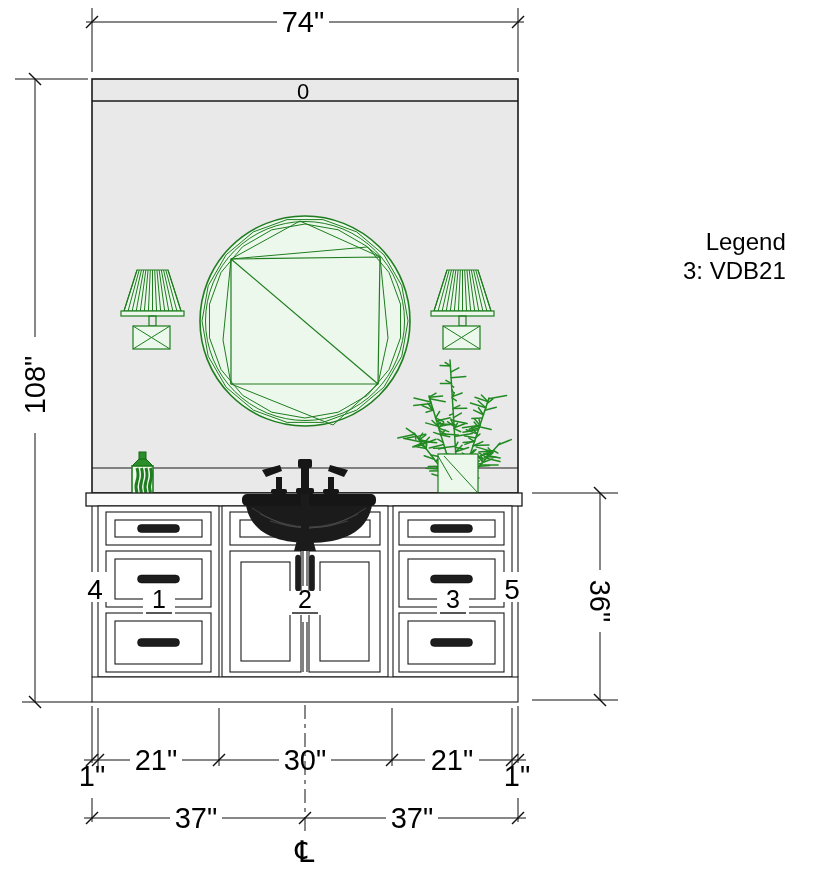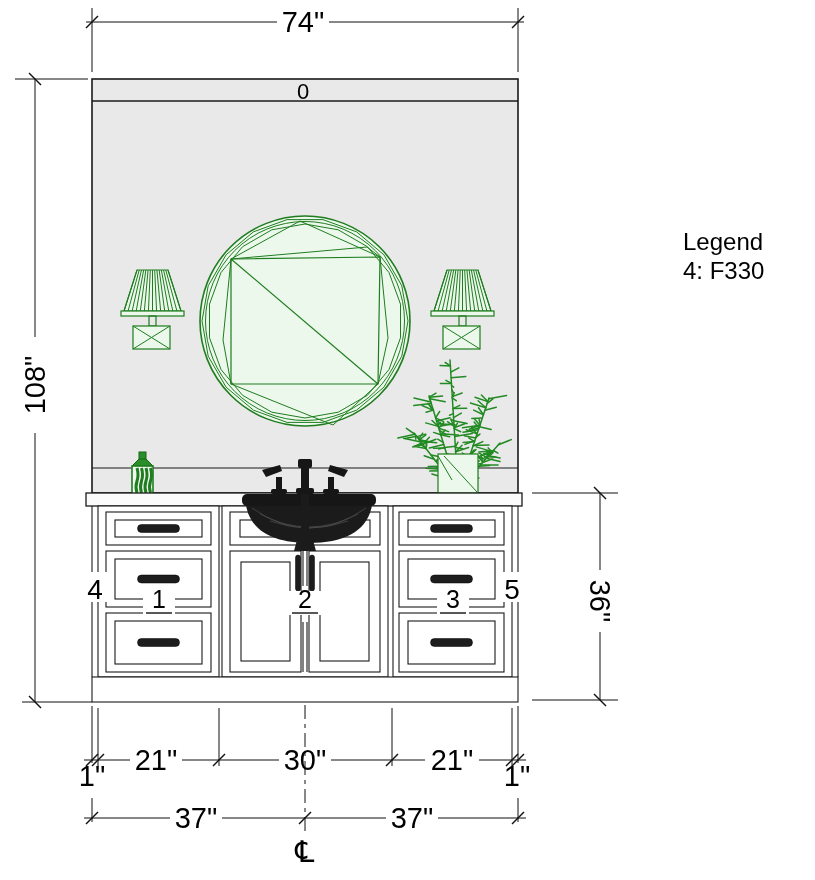--- a/index.html
+++ b/index.html
@@ -24,21 +24,21 @@
   .dk  {fill:#161616;stroke:none;}
   .dk2 {fill:#1b1b1b;stroke:none;}
   .mesh{stroke:#4a4a4a;stroke-width:.8;fill:none;}
   .handle{fill:#1d1d1d;stroke:#000;stroke-width:.5;}
   .dimtext{font-size:29px;}
   .lab123{font-size:25px;}
   .lab45{font-size:28px;}
   .zerotext{font-size:22px;}
   .cltext{font-size:30px;font-family:"DejaVu Sans",sans-serif;}
   .whitebg{fill:#ffffff;stroke:none;}
-  #legend{position:absolute;left:683px;top:228px;color:#000;font-size:24px;line-height:28.6px;}
+  #legend{position:absolute;left:683px;top:228px;color:#000;font-size:24px;line-height:28.6px;text-align:right;}
 </style>
 </head>
 <body>
 
 <div id="stage">
 <svg width="815" height="880" viewBox="0 0 815 880">
 
   <g>
     <rect class="wall" x="92" y="79" width="426" height="414"></rect>
     <line class="k15" x1="92" y1="101" x2="518" y2="101"></line>
@@ -463,15 +463,15 @@
     <line class="tick" x1="292" y1="613" x2="318" y2="613"></line>
     <text class="lab123" x="453" y="608" text-anchor="middle">3</text>
     <line class="tick" x1="440" y1="613" x2="466" y2="613"></line>
     <text class="lab45" x="95" y="599" text-anchor="middle">4</text>
     <text class="lab45" x="512" y="599" text-anchor="middle">5</text>
   </g>
 </svg>
 
 <div id="legend">
   <div>Legend</div>
-  <div>4: F330</div>
+  <div>3: VDB21</div>
 </div>
 </div>
 
 </body></html>

